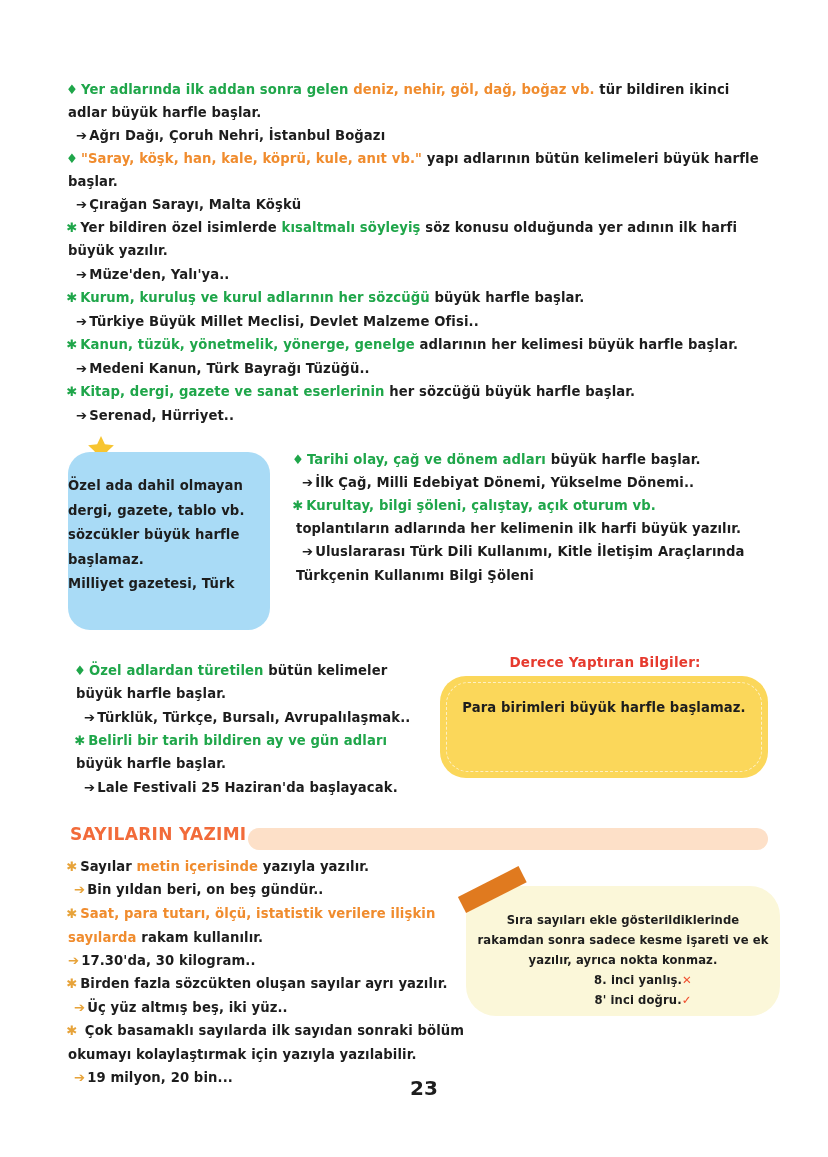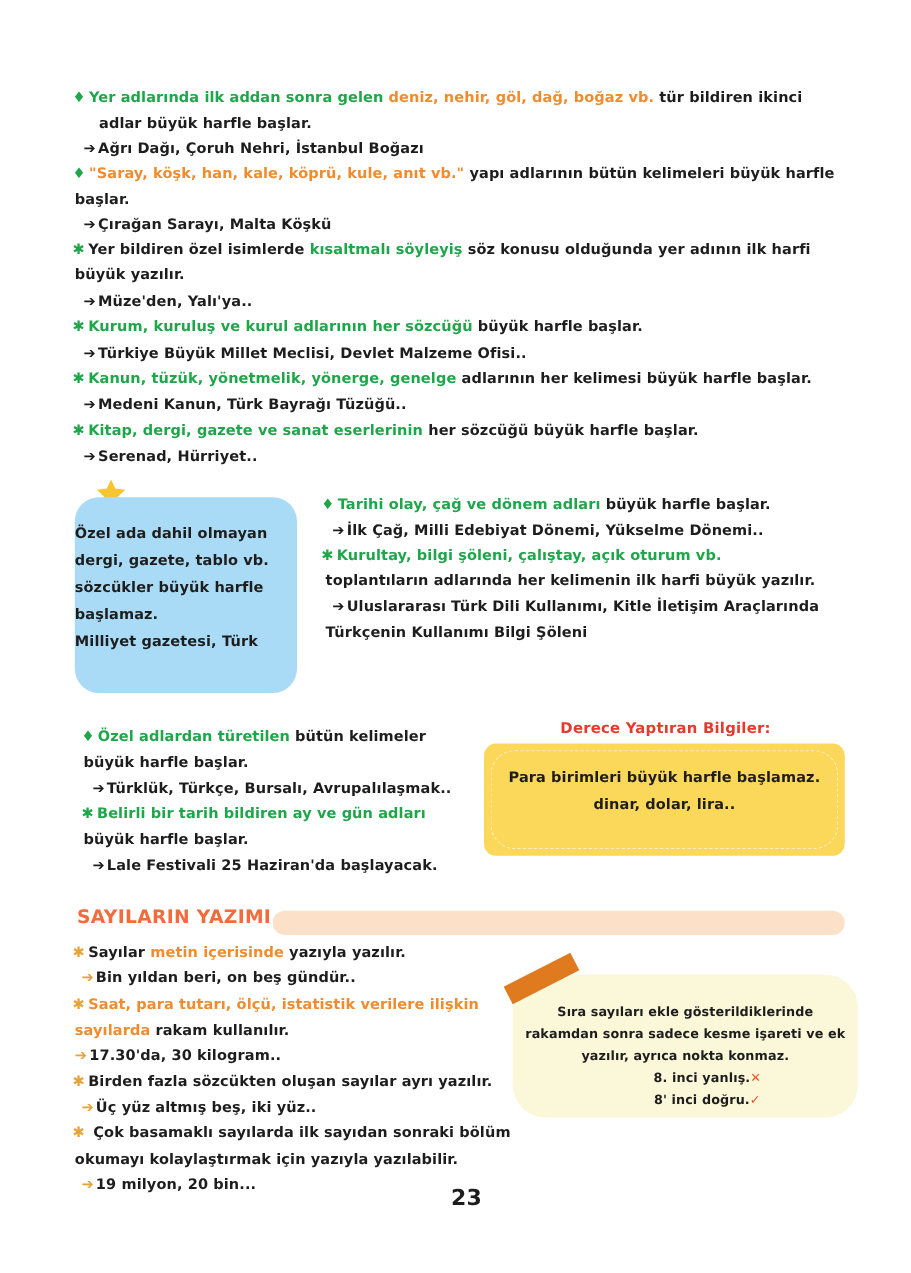--- a/index.html
+++ b/index.html
@@ -33,21 +33,21 @@
   .star { left: 86px; top: 434px; width: 30px; height: 30px; }
 
   
   .yellow-title {
     left: 440px; top: 654px; width: 330px; text-align: center;
     color: #e63a2e; font-size: 13.5px; font-weight: bold; letter-spacing: 0.2px;
   }
   .yellow-note {
     left: 440px; top: 676px; width: 328px; height: 102px;
     background: #fbd75a;
-    border-radius: 11px;
+    border-radius: 26px;
   }
   .yellow-note .dash {
     position: absolute; left: 6px; top: 6px; right: 6px; bottom: 6px;
     border: 1.5px dashed #fdf0c4; border-radius: 22px;
   }
   .yellow-note .txt {
     position: absolute; left: 0; right: 0; top: 20px; text-align: center;
     line-height: 24px; font-size: 13.2px;
   }
 
@@ -80,21 +80,21 @@
   .page-num {
     left: 394px; top: 1076px; width: 60px; text-align: center;
     font-size: 20px; font-weight: bold; color: #1d1d1d;
   }
 </style>
 </head>
 <body>
 
 <div id="top-rules">
     <div class="line" style="top: 80px; left: 66px;"><span class="bullet b-green">♦</span><span class="green">Yer adlarında ilk addan sonra gelen </span><span class="orange">deniz, nehir, göl, dağ, boğaz vb.</span><span> tür bildiren ikinci</span></div>
-    <div class="line" style="top: 103px; left: 68px; margin-left: 22px;">adlar büyük harfle başlar.</div>
+    <div class="line" style="top: 103px; left: 68px;">adlar büyük harfle başlar.</div>
     <div class="line" style="top: 126px; left: 76px;"><span class="arrow">➔</span><span>Ağrı Dağı, Çoruh Nehri, İstanbul Boğazı</span></div>
     <div class="line" style="top: 149px; left: 66px;"><span class="bullet b-green">♦</span><span class="orange">"Saray, köşk, han, kale, köprü, kule, anıt vb."</span><span> yapı adlarının bütün kelimeleri büyük harfle</span></div>
     <div class="line" style="top: 172px; left: 68px;">başlar.</div>
     <div class="line" style="top: 195px; left: 76px;"><span class="arrow">➔</span><span>Çırağan Sarayı, Malta Köşkü</span></div>
     <div class="line" style="top: 218px; left: 66px;"><span class="bullet b-green">✱</span><span>Yer bildiren özel isimlerde </span><span class="green">kısaltmalı söyleyiş</span><span> söz konusu olduğunda yer adının ilk harfi</span></div>
     <div class="line" style="top: 241px; left: 68px;">büyük yazılır.</div>
     <div class="line" style="top: 265px; left: 76px;"><span class="arrow">➔</span><span>Müze'den, Yalı'ya..</span></div>
     <div class="line" style="top: 288px; left: 66px;"><span class="bullet b-green">✱</span><span class="green">Kurum, kuruluş ve kurul adlarının her sözcüğü</span><span> büyük harfle başlar.</span></div>
     <div class="line" style="top: 312px; left: 76px;"><span class="arrow">➔</span><span>Türkiye Büyük Millet Meclisi, Devlet Malzeme Ofisi..</span></div>
     <div class="line" style="top: 335px; left: 66px;"><span class="bullet b-green">✱</span><span class="green">Kanun, tüzük, yönetmelik, yönerge, genelge</span><span> adlarının her kelimesi büyük harfle başlar.</span></div>
@@ -152,21 +152,20 @@
 </div>
 <div class="line" style="left:84px; top:778px;">
   <span class="arrow">➔</span><span>Lale Festivali 25 Haziran'da başlayacak.</span>
 </div>
 
 <div class="abs yellow-title">Derece Yaptıran Bilgiler:</div>
 <div class="abs yellow-note">
   <div class="dash"></div>
   <div class="txt">
     <div>Para birimleri büyük harfle başlamaz.</div>
-    <div>dinar, dolar, lira..</div>
   </div>
 </div>
 
 <div class="abs sec-title">SAYILARIN YAZIMI</div>
 <div class="abs sec-bar"></div>
 
 <div class="line" style="left:66px; top:857px;">
   <span class="bullet b-orange">✱</span><span>Sayılar </span><span class="orange">metin içerisinde</span><span> yazıyla yazılır.</span>
 </div>
 <div class="line" style="left:74px; top:880px;">

